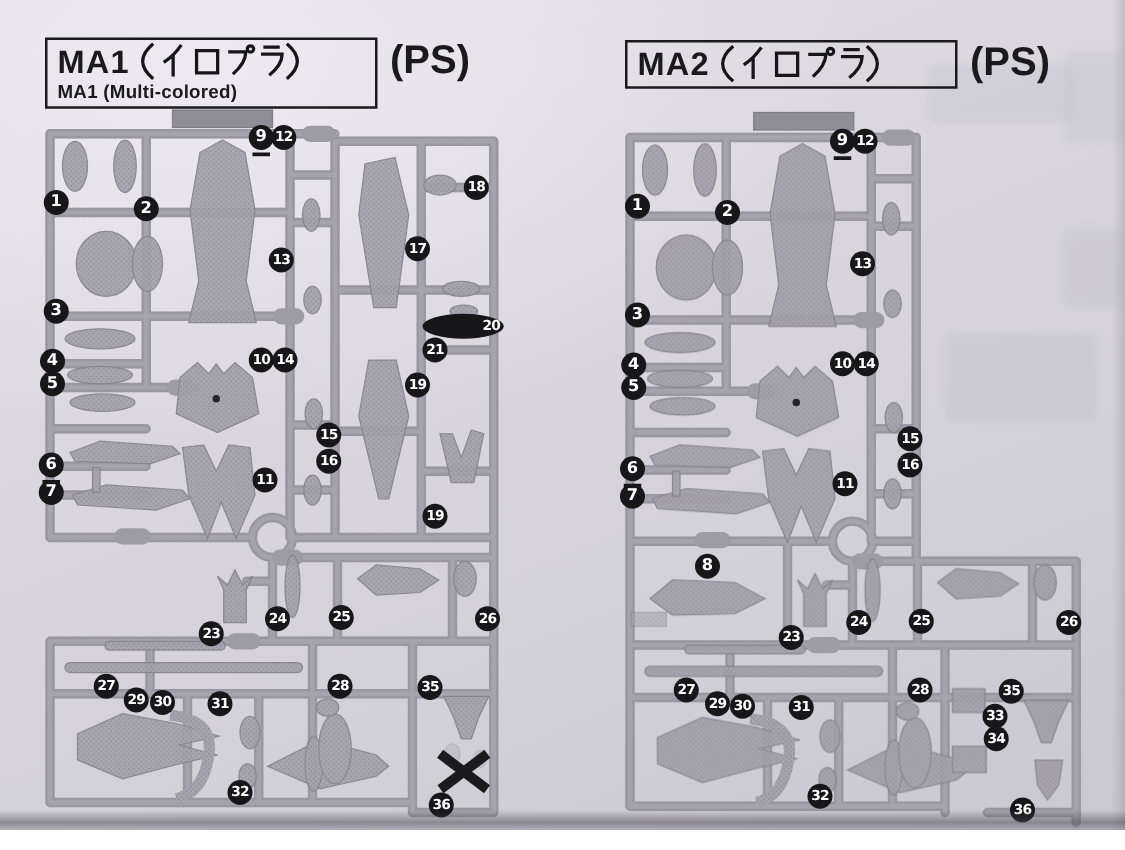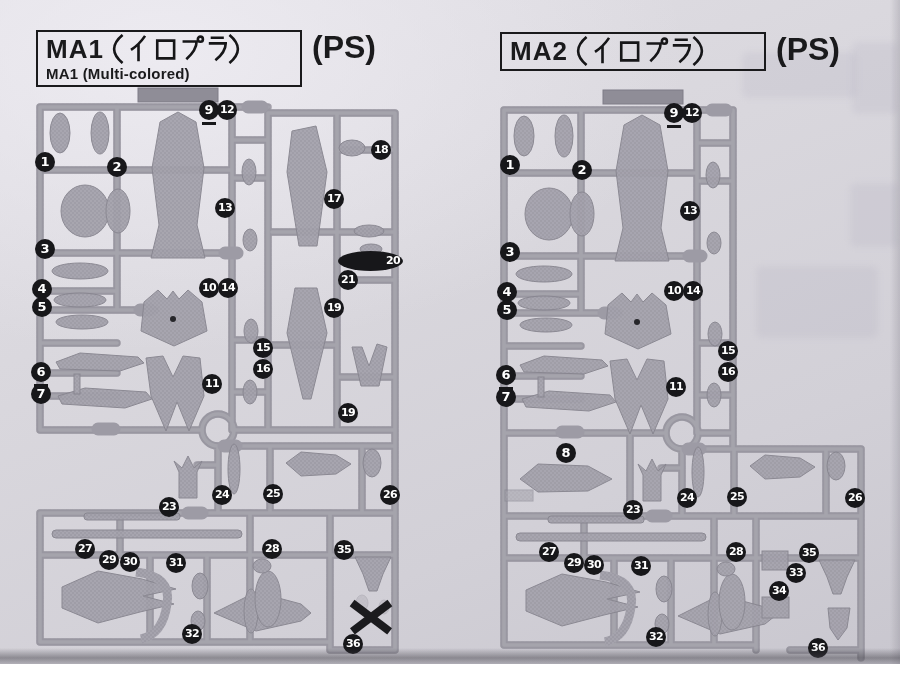--- a/index.html
+++ b/index.html
@@ -281,20 +281,20 @@
       <div class="badge two" style="left: 687px; top: 498px;">24</div>
       <div class="badge two" style="left: 737px; top: 497px;">25</div>
       <div class="badge two" style="left: 855px; top: 498px;">26</div>
       <div class="badge two" style="left: 549px; top: 552px;">27</div>
       <div class="badge two" style="left: 736px; top: 552px;">28</div>
       <div class="badge two" style="left: 574px; top: 563px;">29</div>
       <div class="badge two" style="left: 594px; top: 565px;">30</div>
       <div class="badge two" style="left: 641px; top: 566px;">31</div>
       <div class="badge two" style="left: 656px; top: 637px;">32</div>
       <div class="badge two" style="left: 796px; top: 573px;">33</div>
-      <div class="badge two" style="left: 779px; top: 591px;">34</div>
+      <div class="badge two" style="left: 797px; top: 591px;">34</div>
       <div class="badge two" style="left: 809px; top: 553px;">35</div>
       <div class="badge two" style="left: 818px; top: 648px;">36</div>
     </div>
 
   <div class="scan-right"></div>
   <div class="scan-bottom"></div>
 </div>
 
 </body></html>

